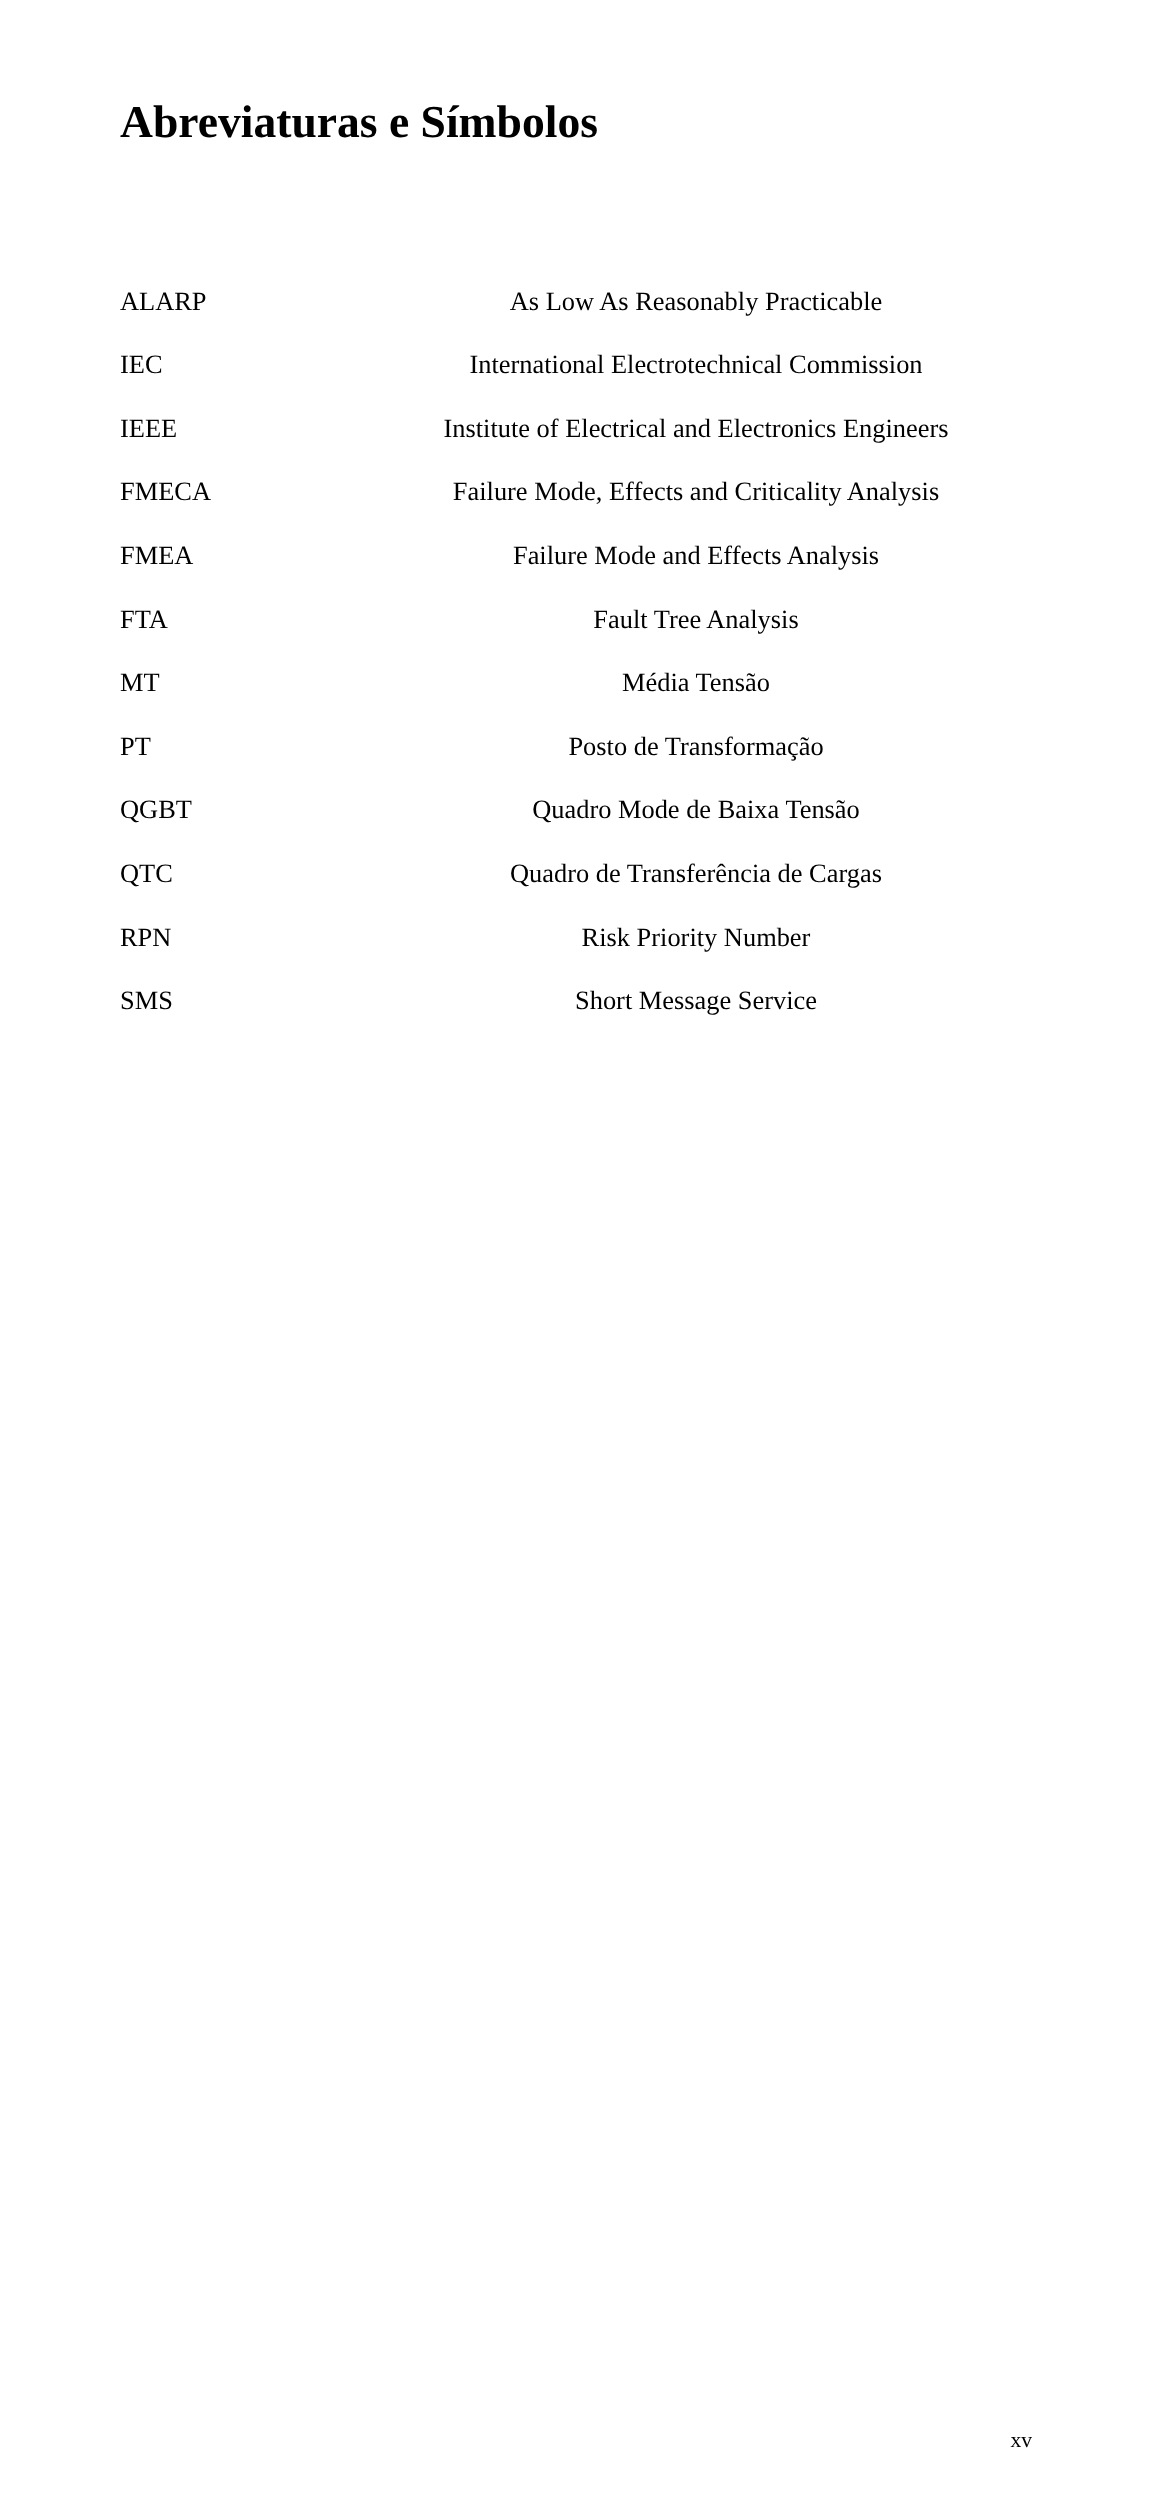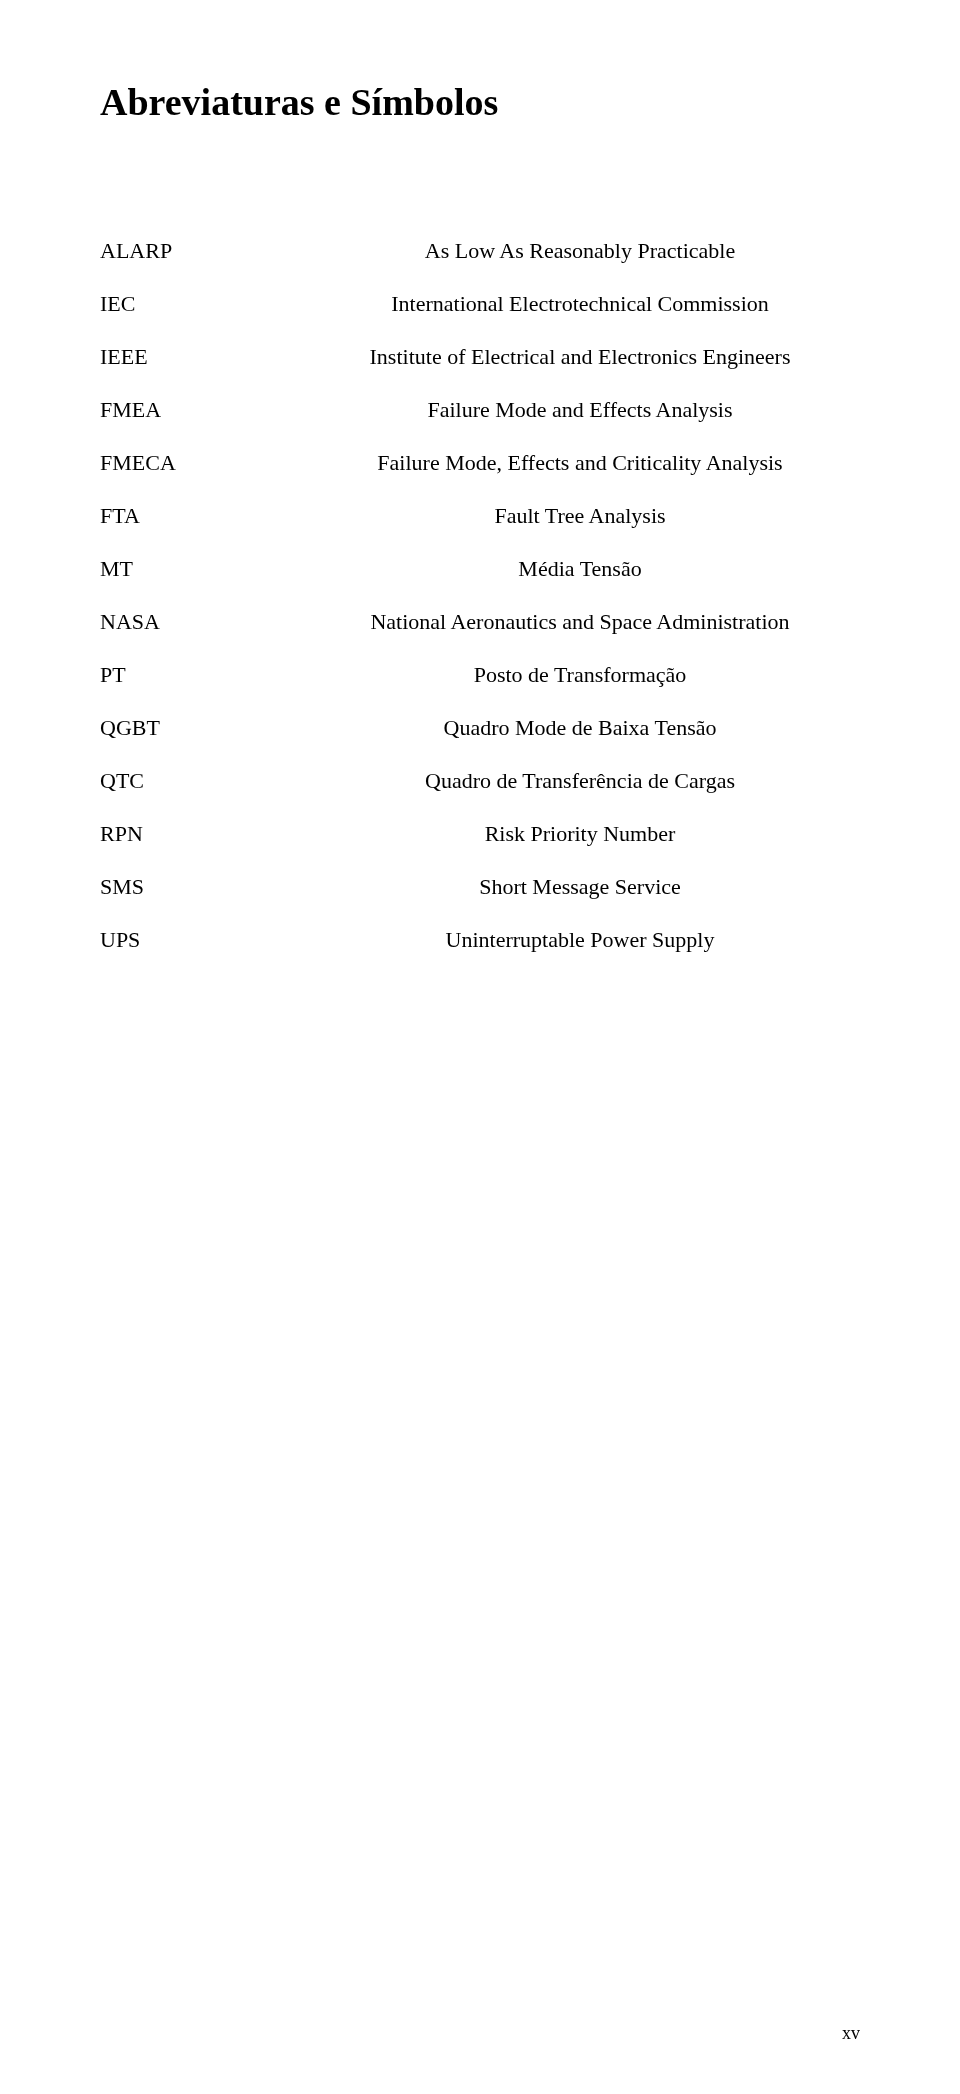--- a/index.html
+++ b/index.html
@@ -84,38 +84,34 @@
         </tr>
         <tr>
           <td class="abbr-term">IEC</td>
           <td class="abbr-definition">International Electrotechnical Commission</td>
         </tr>
         <tr>
           <td class="abbr-term">IEEE</td>
           <td class="abbr-definition">Institute of Electrical and Electronics Engineers</td>
         </tr>
         <tr>
+          <td class="abbr-term">FMECA</td>
+          <td class="abbr-definition">Failure Mode, Effects and Criticality Analysis</td>
+        </tr>
+        <tr>
           <td class="abbr-term">FMEA</td>
           <td class="abbr-definition">Failure Mode and Effects Analysis</td>
-        </tr>
-        <tr>
-          <td class="abbr-term">FMECA</td>
-          <td class="abbr-definition">Failure Mode, Effects and Criticality Analysis</td>
         </tr>
         <tr>
           <td class="abbr-term">FTA</td>
           <td class="abbr-definition">Fault Tree Analysis</td>
         </tr>
         <tr>
           <td class="abbr-term">MT</td>
           <td class="abbr-definition">Média Tensão</td>
-        </tr>
-        <tr>
-          <td class="abbr-term">NASA</td>
-          <td class="abbr-definition">National Aeronautics and Space Administration</td>
         </tr>
         <tr>
           <td class="abbr-term">PT</td>
           <td class="abbr-definition">Posto de Transformação</td>
         </tr>
         <tr>
           <td class="abbr-term">QGBT</td>
           <td class="abbr-definition">Quadro Mode de Baixa Tensão</td>
         </tr>
         <tr>
@@ -123,21 +119,17 @@
           <td class="abbr-definition">Quadro de Transferência de Cargas</td>
         </tr>
         <tr>
           <td class="abbr-term">RPN</td>
           <td class="abbr-definition">Risk Priority Number</td>
         </tr>
         <tr>
           <td class="abbr-term">SMS</td>
           <td class="abbr-definition">Short Message Service</td>
         </tr>
-        <tr>
-          <td class="abbr-term">UPS</td>
-          <td class="abbr-definition">Uninterruptable Power Supply</td>
-        </tr>
       </tbody>
   </table>
 
   <div class="page-number">xv</div>
 </div>
 
 </body></html>

